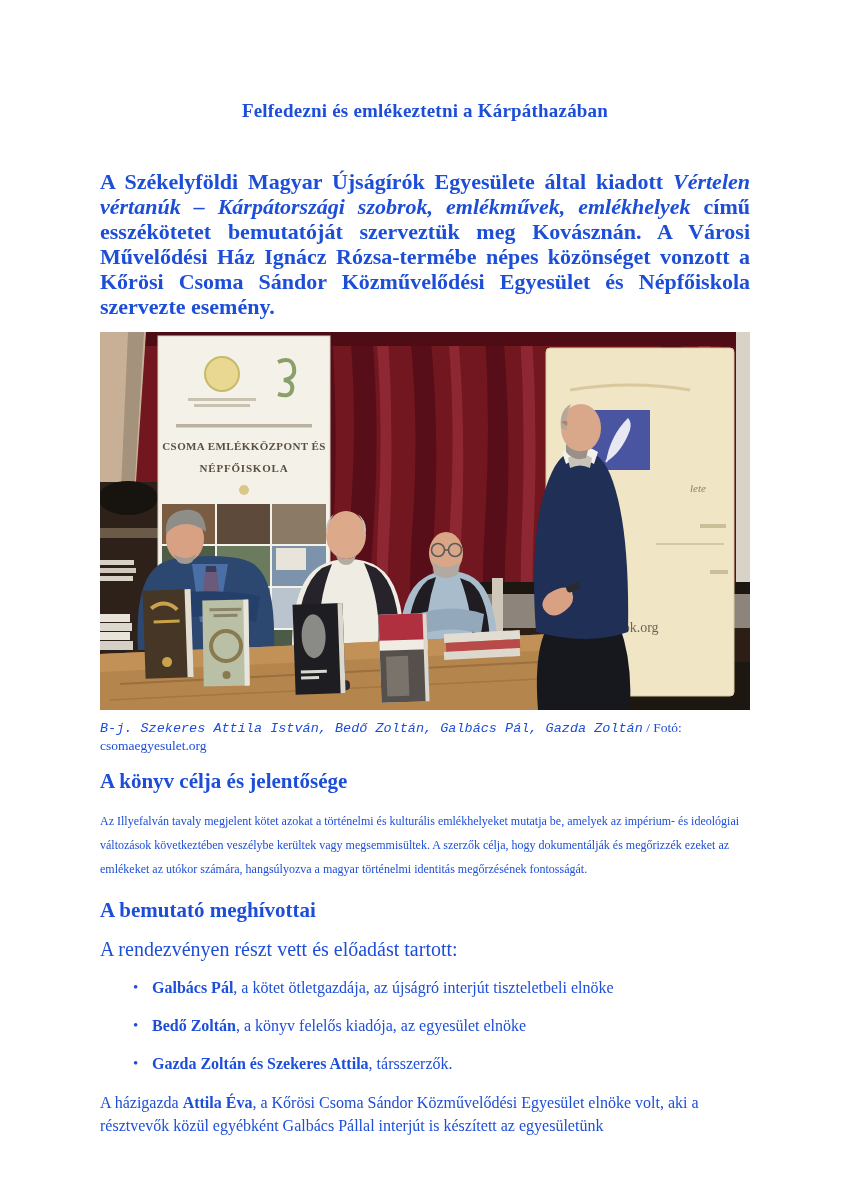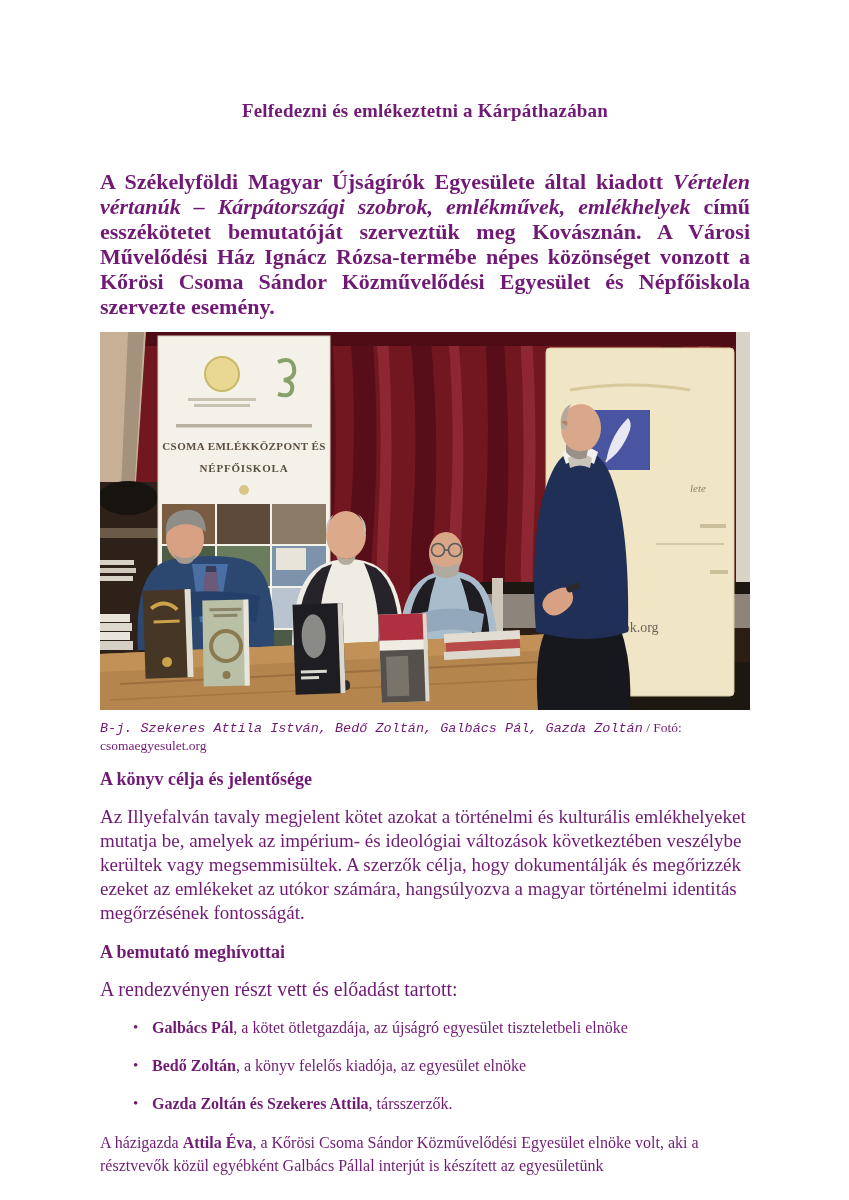--- a/index.html
+++ b/index.html
@@ -2,21 +2,21 @@
 <html><head>
 <meta charset="utf-8">
 <style>
   html,body { margin:0; padding:0; background:#e8e8e8; }
   .page {
     position: relative;
     width: 849px; height: 1200px;
     margin: 0 auto;
     background: #ffffff;
     font-family: "Liberation Serif", serif;
-    color: #701a75;
+    color: #1d4ed8;
     overflow: hidden;
     box-sizing: border-box;
     padding: 100px 99px 0 100px;
   }
   .doc-title {
     font-size: 19px; font-weight: bold;
     text-align: center;
     margin: 0 0 47px 0;
     letter-spacing: 0.2px;
   }
@@ -28,25 +28,25 @@
   }
   .lead-para .it { font-style: italic; }
   .photo-wrap { width: 650px; height: 378px; margin: 0 0 9px 0; border-radius: 9px; }
   .photo-wrap svg { display:block; }
   .caption {
     font-size: 13.5px; line-height: 17px;
     margin: 0 0 15px 0;
   }
   .caption .it { font-style: italic; font-family: Liberation Mono, monospace; }
   .sec-heading {
-    font-size: 18px; font-weight: bold;
+    font-size: 21px; font-weight: bold;
     margin: 0 0 15px 0;
   }
   .body-para {
-    font-size: 19px; line-height: 24px;
+    font-size: 12px; line-height: 24px;
     margin: 0 0 17px 0;
   }
   .intro-line { font-size: 20px; line-height: 22px; margin: 0 0 17px 0; }
   .blist { list-style: none; margin: 0 0 6px 0; padding: 0; }
   .blist li {
     position: relative;
     padding-left: 52px;
     font-size: 16px; line-height: 22px;
     margin-bottom: 16px;
   }
@@ -262,21 +262,21 @@
   <div class="sec-heading">A könyv célja és jelentősége</div>
 
   <p class="body-para">Az Illyefalván tavaly megjelent kötet azokat a történelmi és kulturális emlékhelyeket mutatja be, amelyek az impérium- és ideológiai változások következtében veszélybe kerültek vagy megsemmisültek. A szerzők célja, hogy dokumentálják és megőrizzék ezeket az emlékeket az utókor számára, hangsúlyozva a magyar történelmi identitás megőrzésének fontosságát.</p>
 
   <div class="sec-heading">A bemutató meghívottai</div>
 
   <p class="intro-line">A rendezvényen részt vett és előadást tartott:</p>
 
   <ul class="blist">
     <li>
-      <span class="dot">•</span><span class="b">Galbács Pál</span><span>, a kötet ötletgazdája, az újságró egyesület tiszteletbeli elnöke</span>
+      <span class="dot">•</span><span class="b">Galbács Pál</span><span>, a kötet ötletgazdája, az újságró interjút tiszteletbeli elnöke</span>
     </li>
     <li>
       <span class="dot">•</span><span class="b">Bedő Zoltán</span><span>, a könyv felelős kiadója, az egyesület elnöke</span>
     </li>
     <li>
       <span class="dot">•</span><span class="b">Gazda Zoltán és Szekeres Attila</span><span>, társszerzők.</span>
     </li>
   </ul>
 
   <p class="closing"><span>A házigazda </span><span class="b">Attila Éva</span><span>, a Kőrösi Csoma Sándor Közművelődési Egyesület elnöke volt, aki a résztvevők közül egyébként Galbács Pállal interjút is készített az egyesületünk</span></p>

